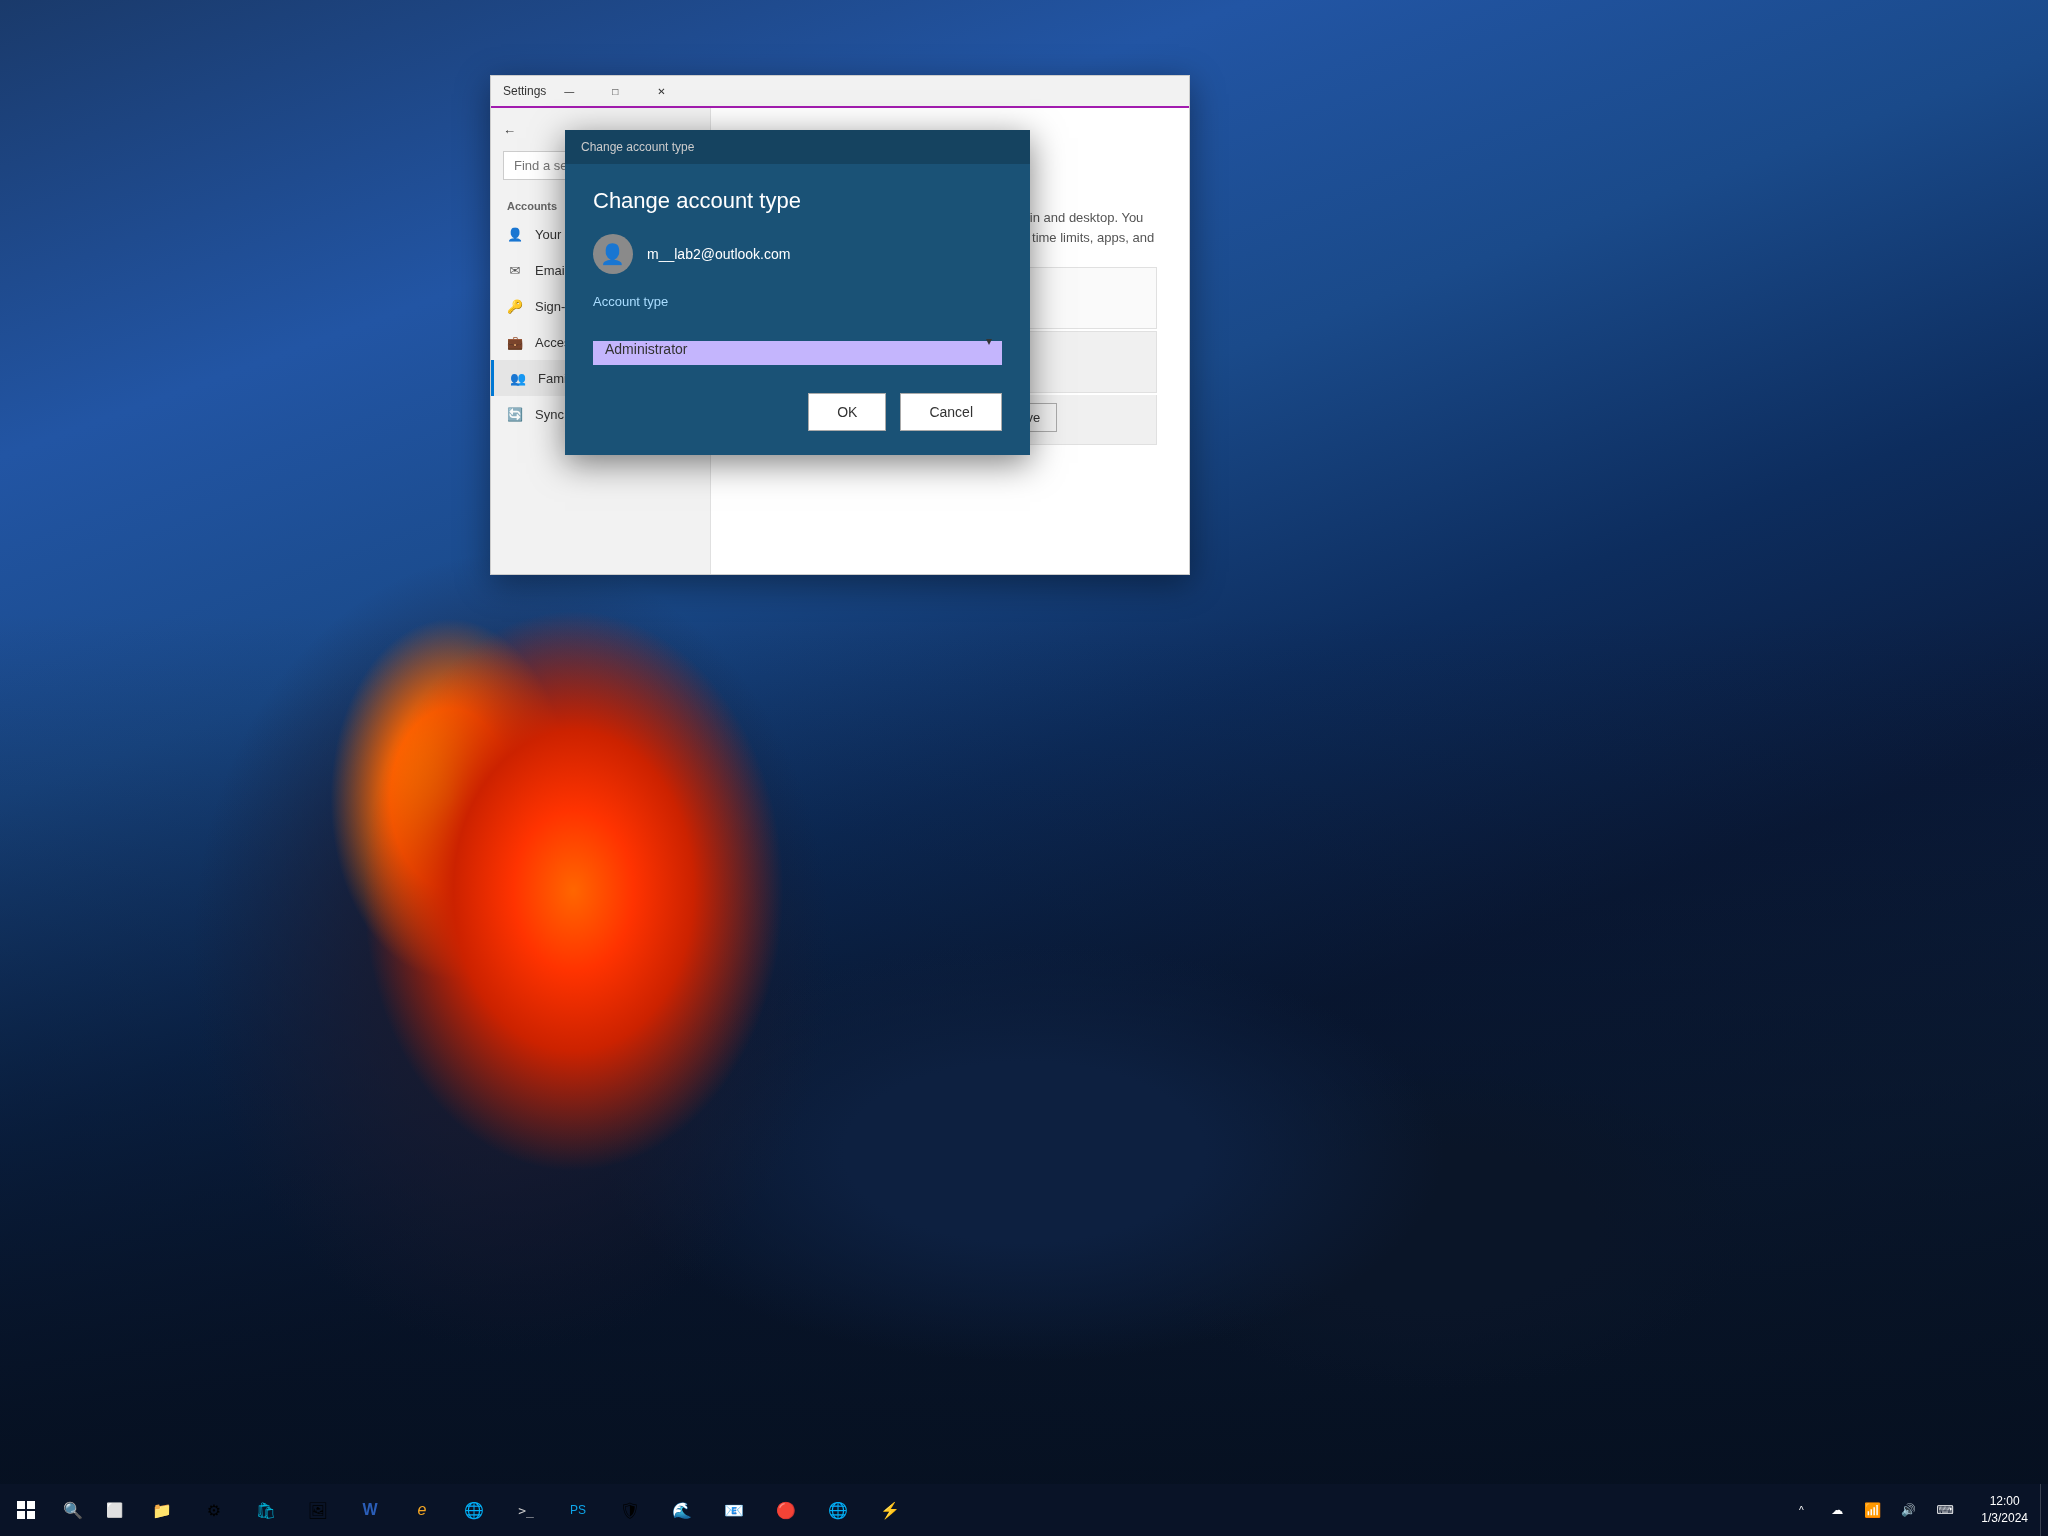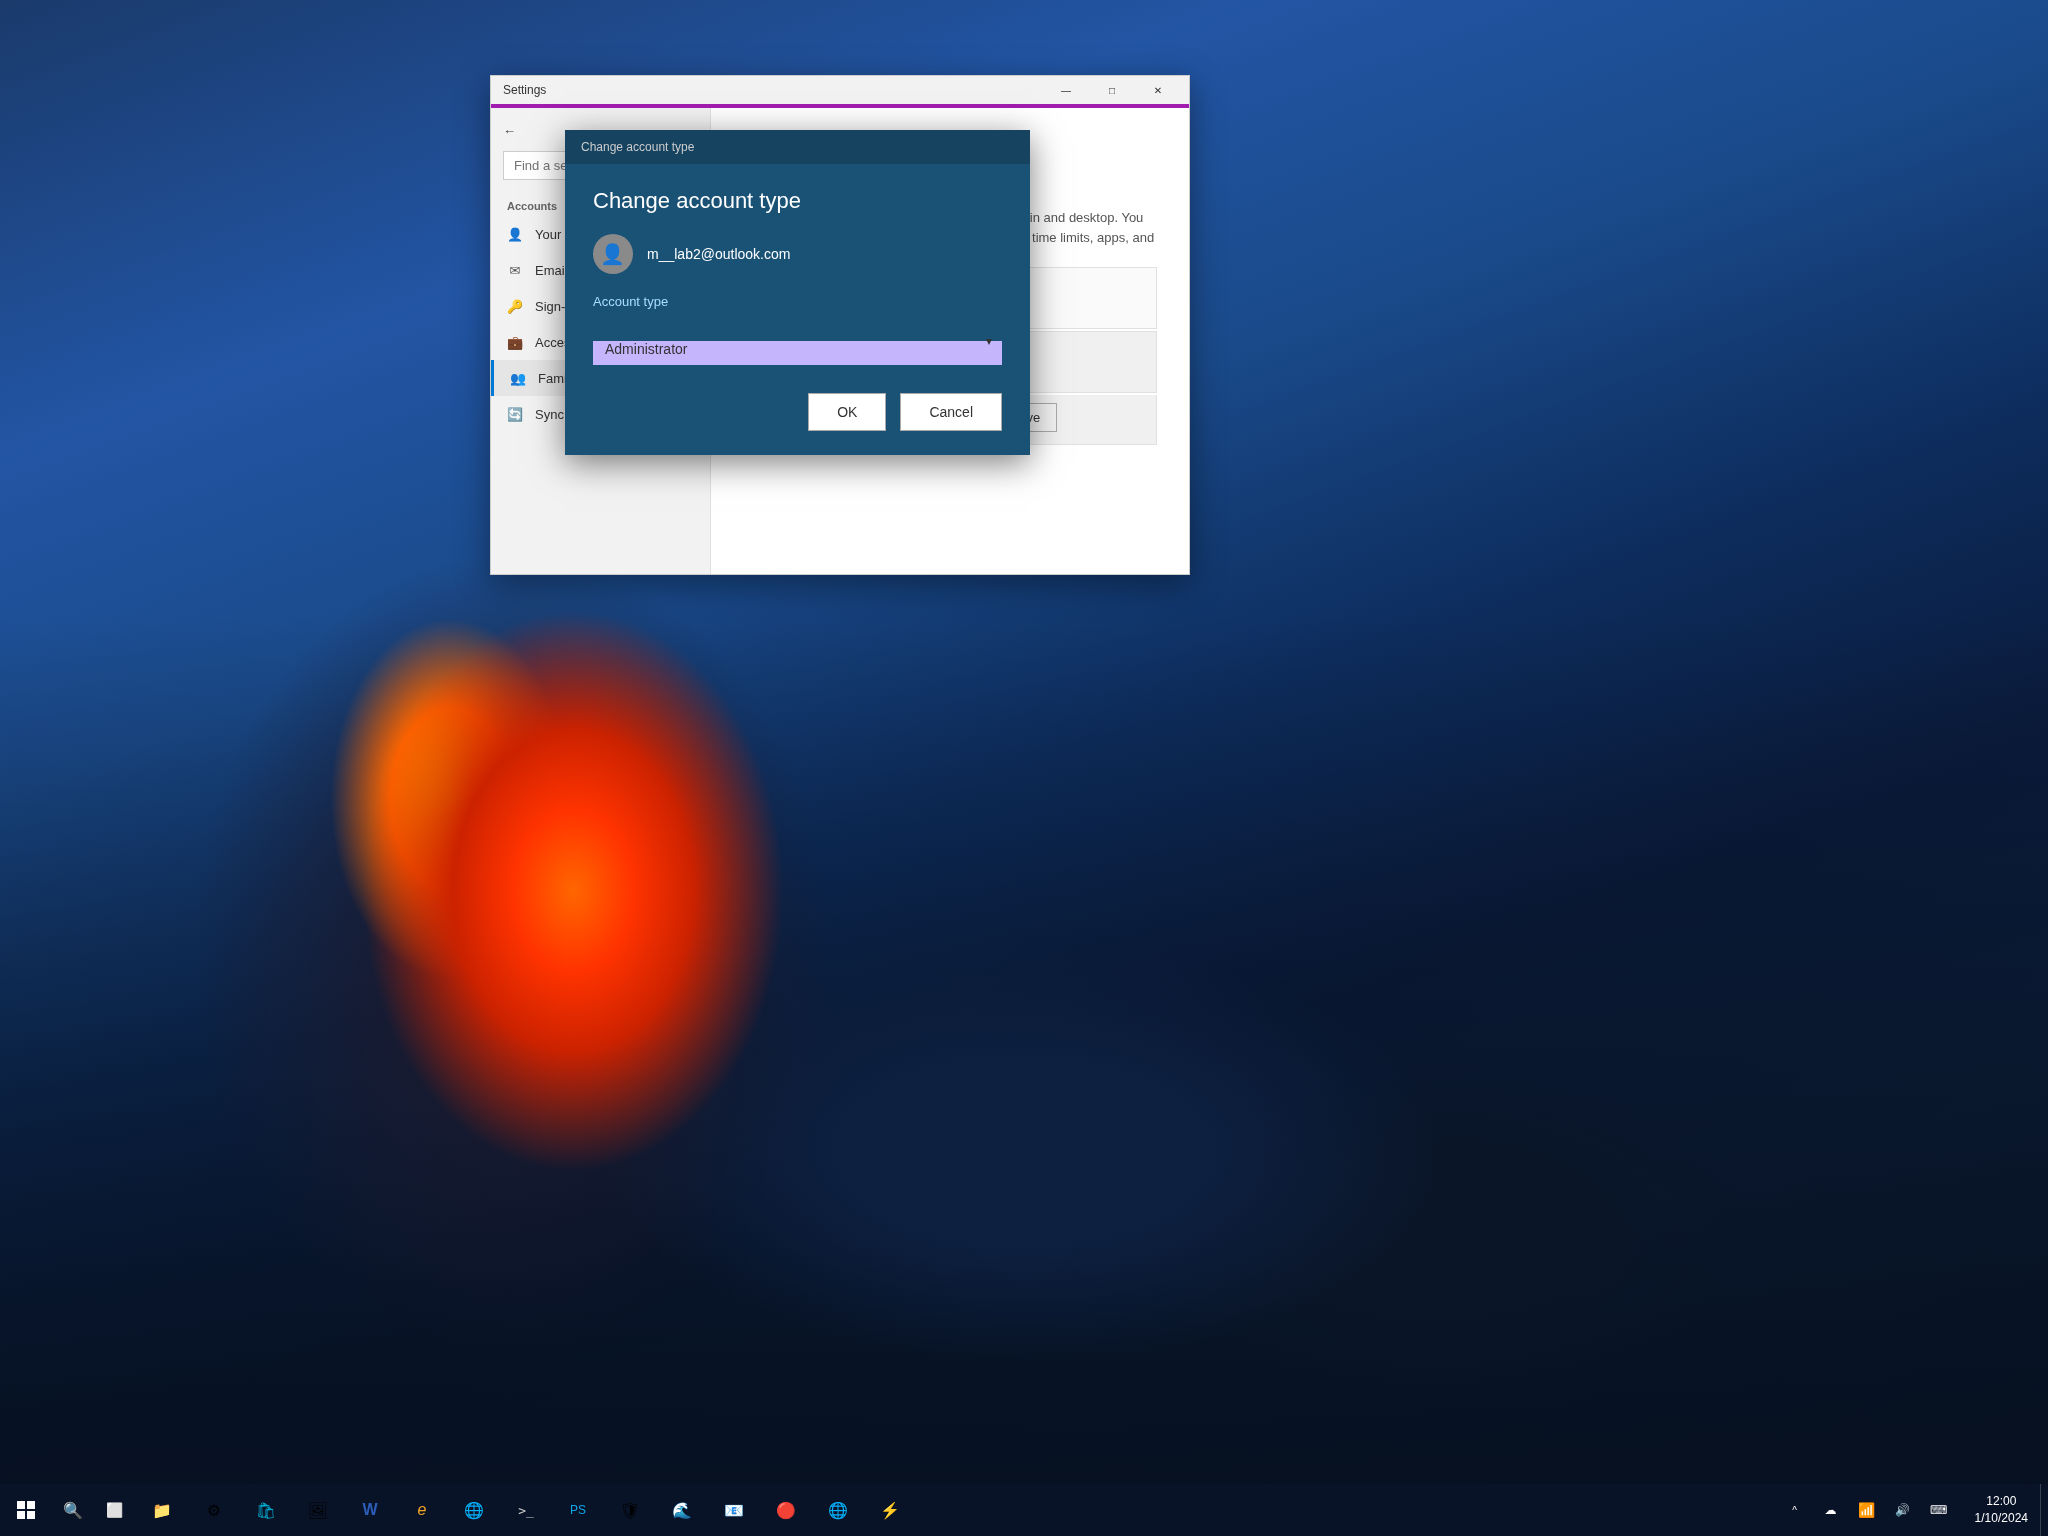--- a/index.html
+++ b/index.html
@@ -43,25 +43,25 @@
       background: #f2f2f2;
       border: 1px solid #ccc;
       display: flex;
       flex-direction: column;
       box-shadow: 0 8px 32px rgba(0,0,0,0.4);
     }
 
     .window-titlebar {
       display: flex;
       align-items: center;
-      justify-content: space-between;
+      justify-content: flex-start;
       background: #f2f2f2;
       height: 32px;
       padding: 0 8px 0 12px;
-      border-bottom: 4px solid #a21caf;
+      border-bottom: 2px solid #a21caf;
     }
 
     .titlebar-title {
       font-size: 12px;
       color: #333;
     }
 
     .window-controls {
       display: flex;
       gap: 0;
@@ -646,18 +646,18 @@
       <div class="systray-item">
         <span>🔊</span>
       </div>
       <div class="systray-item">
         <span>⌨</span>
       </div>
     </div>
 
     <div class="taskbar-clock">
       <span>12:00</span>
-      <span>1/10/2024</span>
+      <span>1/3/2024</span>
     </div>
 
     <div class="taskbar-show-desktop"></div>
   </div>
 </div>
 
 </body></html>

